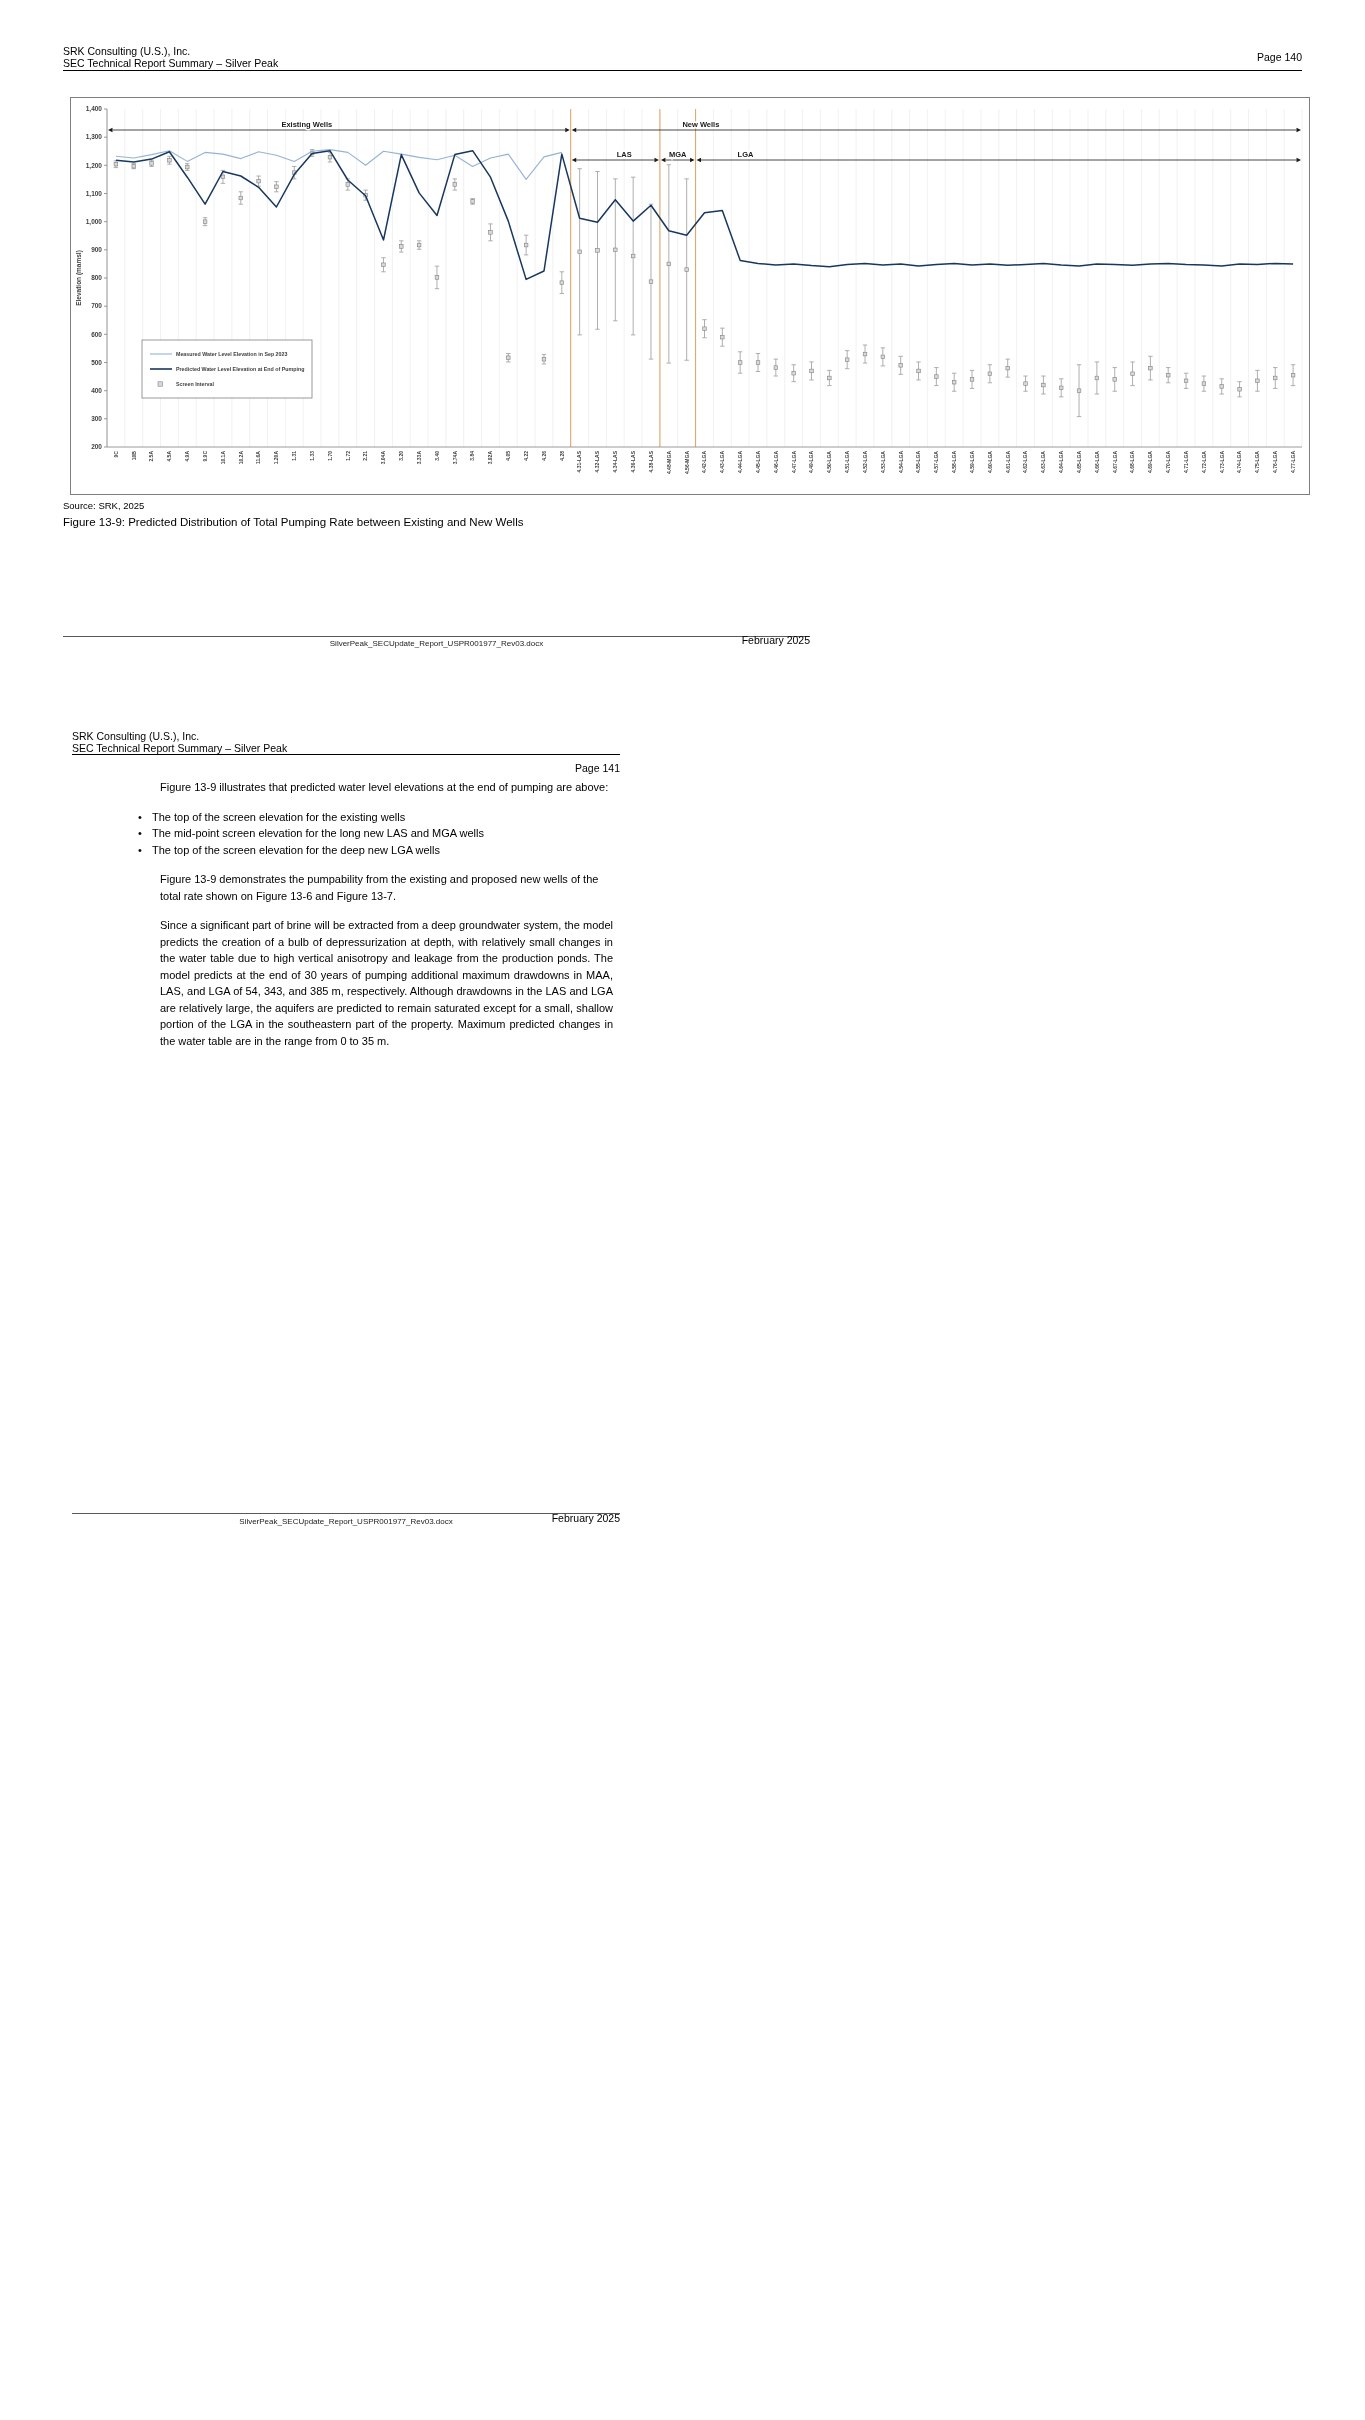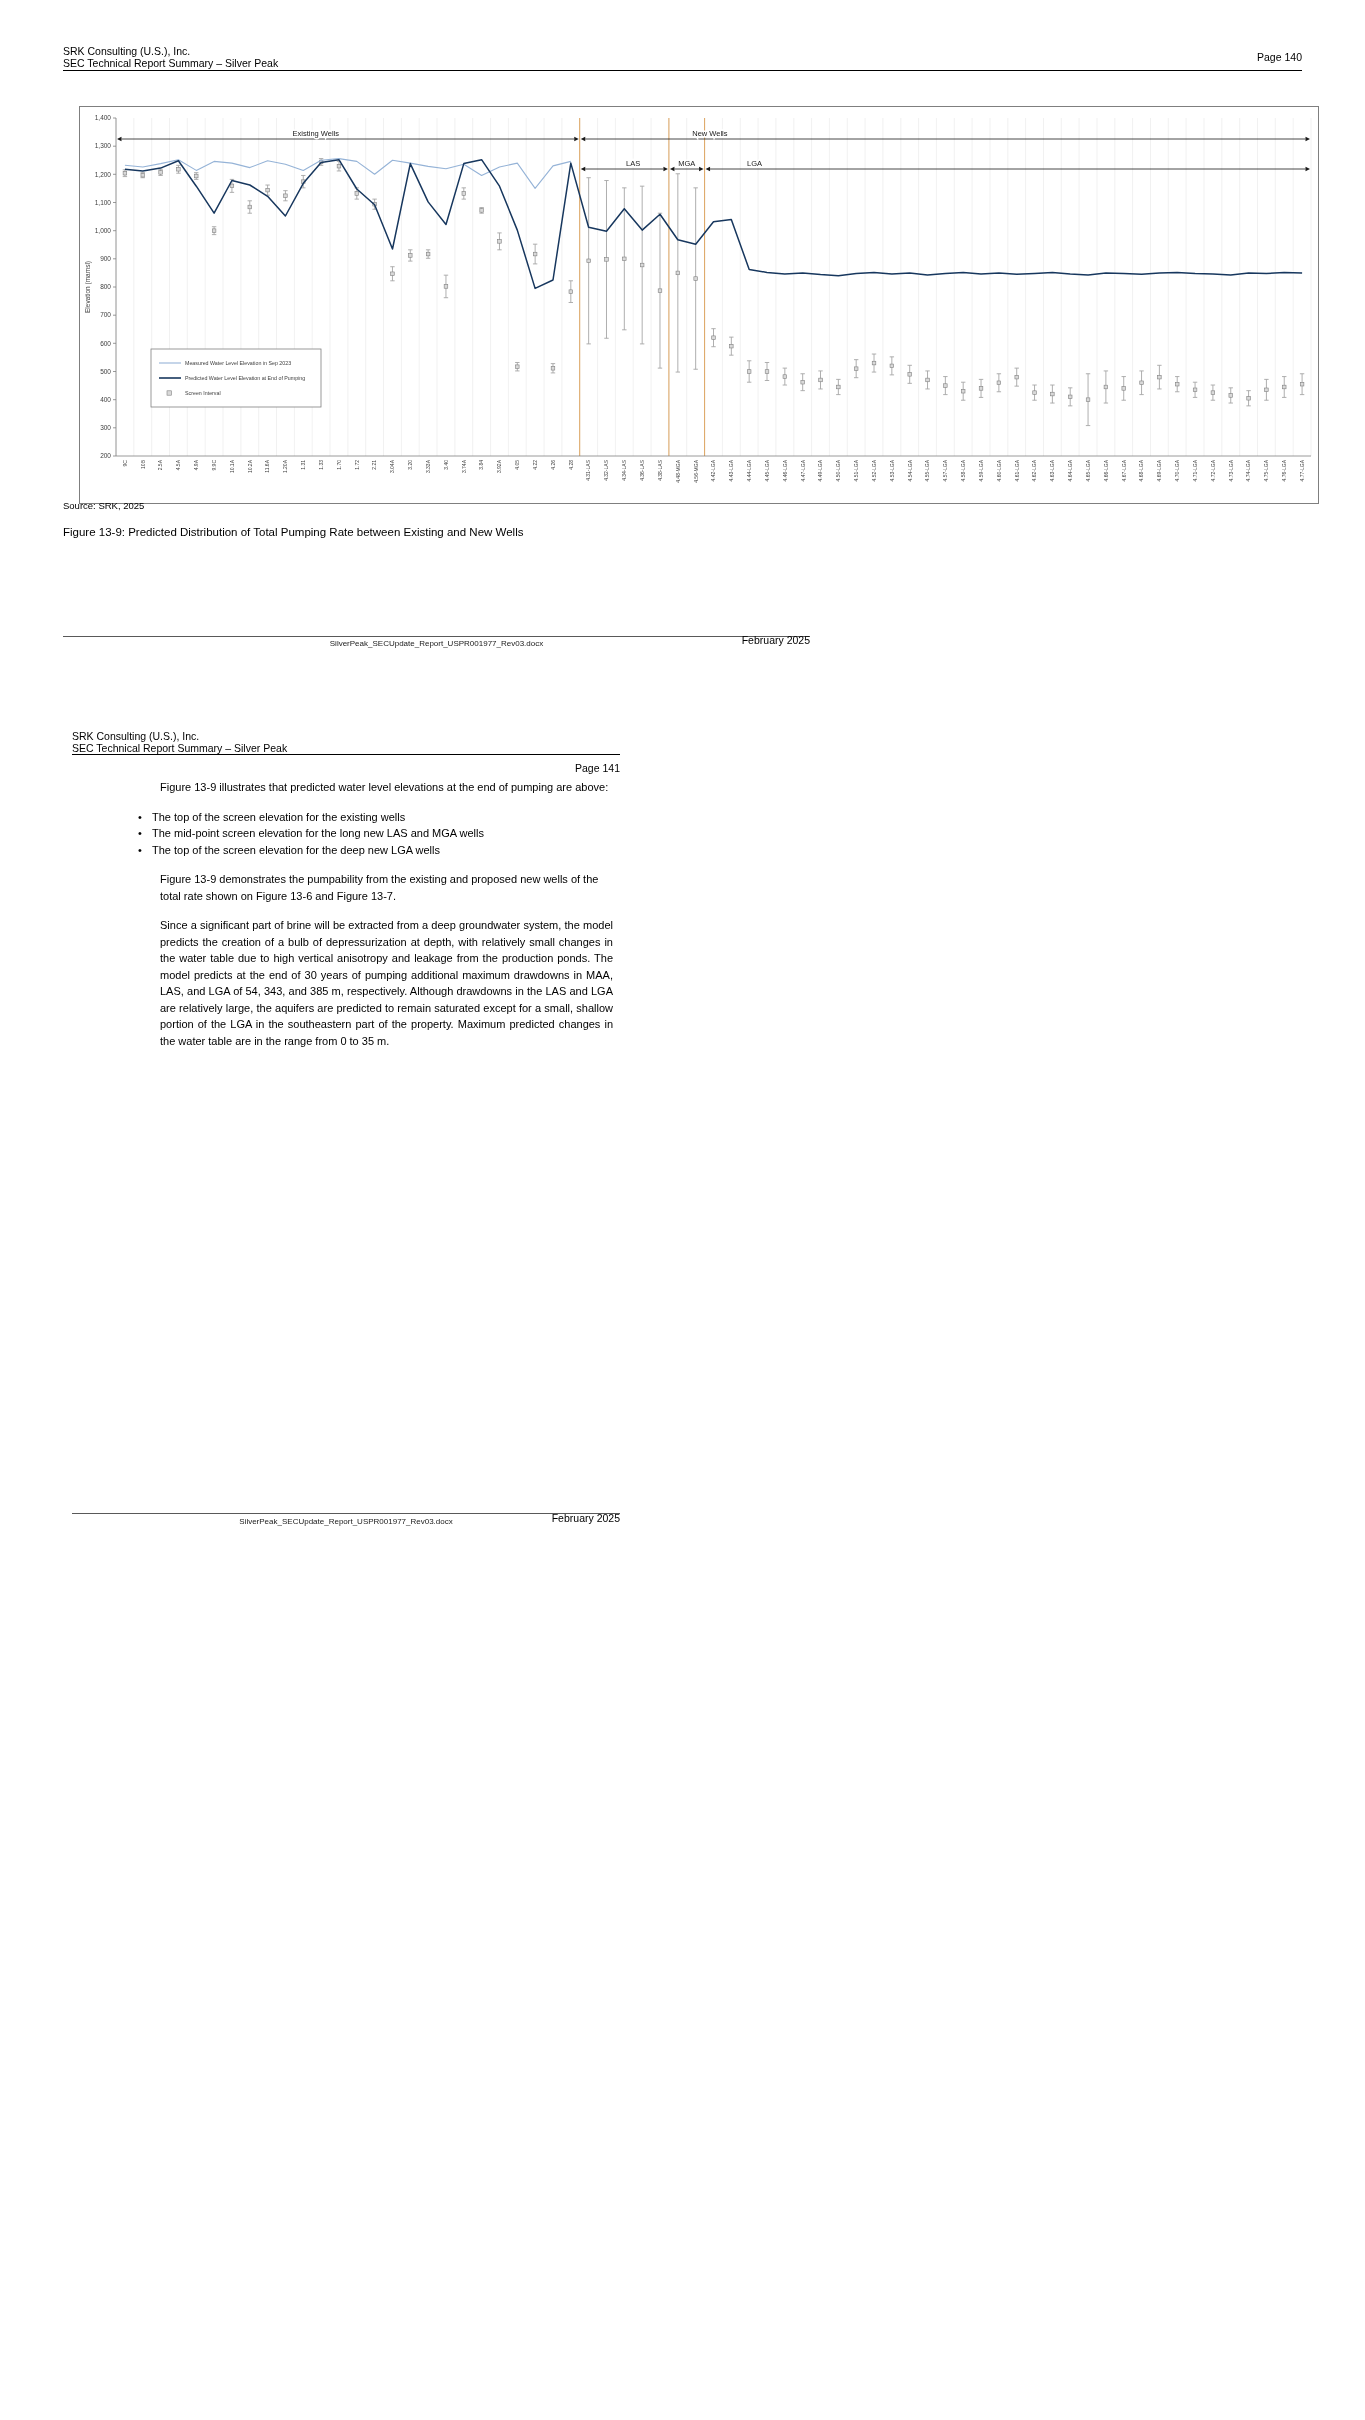--- a/index.html
+++ b/index.html
@@ -9,21 +9,21 @@
 
   
   .hdr-line{font-size:10.5px;line-height:12px;color:#000;}
   .hdr-page{font-size:10.5px;}
   .rule{border-top:1px solid #000;height:0;}
   .rule-thin{border-top:1px solid #595959;height:0;}
 
   
   .chart-frame{left:63px;top:90px;width:1240px;height:398px;}
   .source-note{left:63px;top:500px;font-size:9.5px;color:#000;}
-  .fig-caption{left:63px;top:516px;font-size:11.5px;color:#000;margin-top:10px;}
+  .fig-caption{left:63px;top:516px;font-size:11.5px;color:#000;}
   .ftr1-rule{left:63px;top:636px;width:747px;}
   .ftr1-file{left:63px;top:639px;width:747px;text-align:center;font-size:8px;color:#1a1a1a;}
   .ftr1-date{left:63px;top:634px;width:747px;text-align:right;font-size:10.5px;color:#000;}
 
   
   .p2-hdr1{left:72px;top:730px;}
   .p2-hdr2{left:72px;top:742px;}
   .p2-page{left:72px;top:762px;width:548px;text-align:right;}
   .p2-rule{left:72px;top:754px;width:548px;}
   .p2-body{left:113px;top:779px;width:500px;font-size:11px;line-height:16.5px;color:#000;}
@@ -40,21 +40,21 @@
 <body>
 
 <div class="canvas">
 
   <section>
     <div class="abs hdr-line" style="left:63px;top:45px;">SRK Consulting (U.S.), Inc.</div>
     <div class="abs hdr-line" style="left:63px;top:57px;">SEC Technical Report Summary – Silver Peak</div>
     <div class="abs hdr-page" style="left:63px;top:51px;width:1239px;text-align:right;">Page 140</div>
     <div class="abs rule" style="left:63px;top:70px;width:1239px;"></div>
 
-    <figure class="abs chart-frame" style="margin:16px;">
+    <figure class="abs chart-frame" style="margin:7px;font-weight:bold;">
       <svg id="chart-svg" viewBox="0 0 1240 398" width="1240" height="398">
           <rect x="0.5" y="0.5" width="1239" height="397" fill="#ffffff" stroke="#7f7f7f" stroke-width="1"></rect>
           <line x1="37.0" y1="12" x2="37.0" y2="350" stroke="#e3e3e3" stroke-width="0.5"></line>
           <line x1="54.8" y1="12" x2="54.8" y2="350" stroke="#e3e3e3" stroke-width="0.5"></line>
           <line x1="72.7" y1="12" x2="72.7" y2="350" stroke="#e3e3e3" stroke-width="0.5"></line>
           <line x1="90.5" y1="12" x2="90.5" y2="350" stroke="#e3e3e3" stroke-width="0.5"></line>
           <line x1="108.3" y1="12" x2="108.3" y2="350" stroke="#e3e3e3" stroke-width="0.5"></line>
           <line x1="126.2" y1="12" x2="126.2" y2="350" stroke="#e3e3e3" stroke-width="0.5"></line>
           <line x1="144.0" y1="12" x2="144.0" y2="350" stroke="#e3e3e3" stroke-width="0.5"></line>
           <line x1="161.9" y1="12" x2="161.9" y2="350" stroke="#e3e3e3" stroke-width="0.5"></line>

